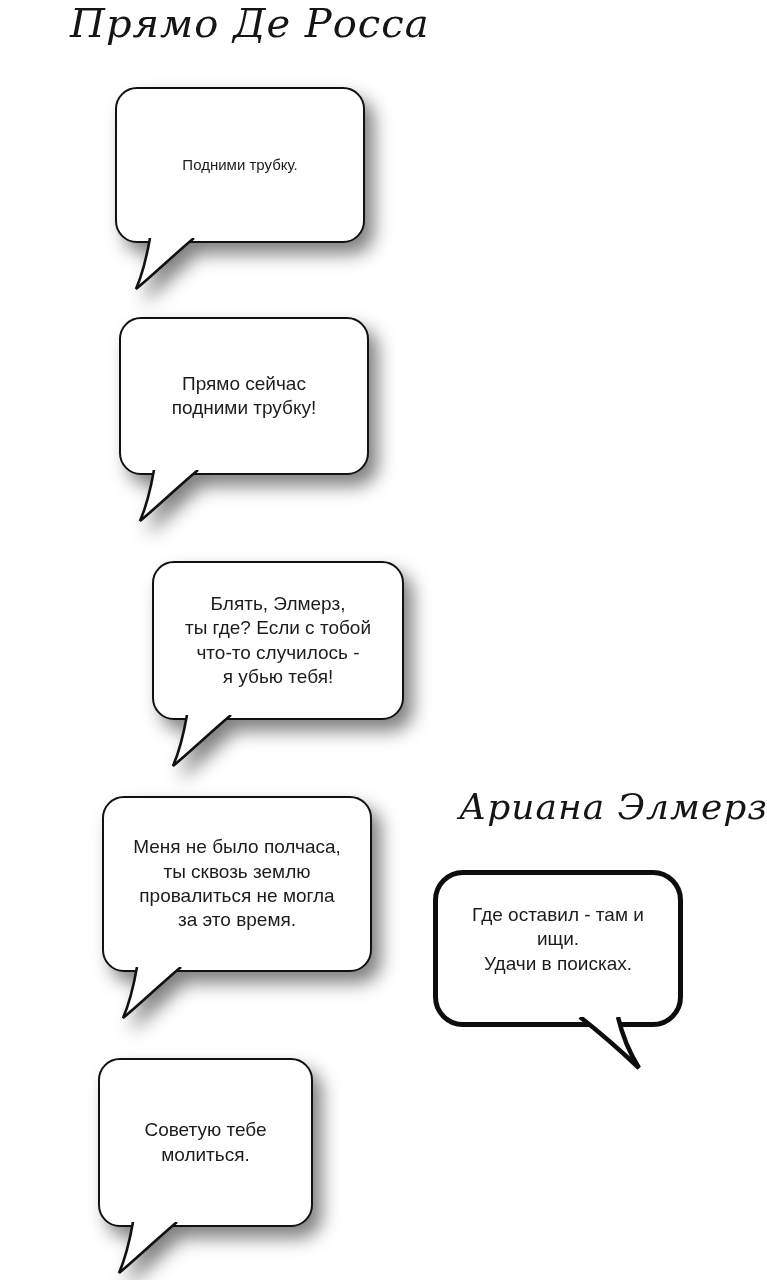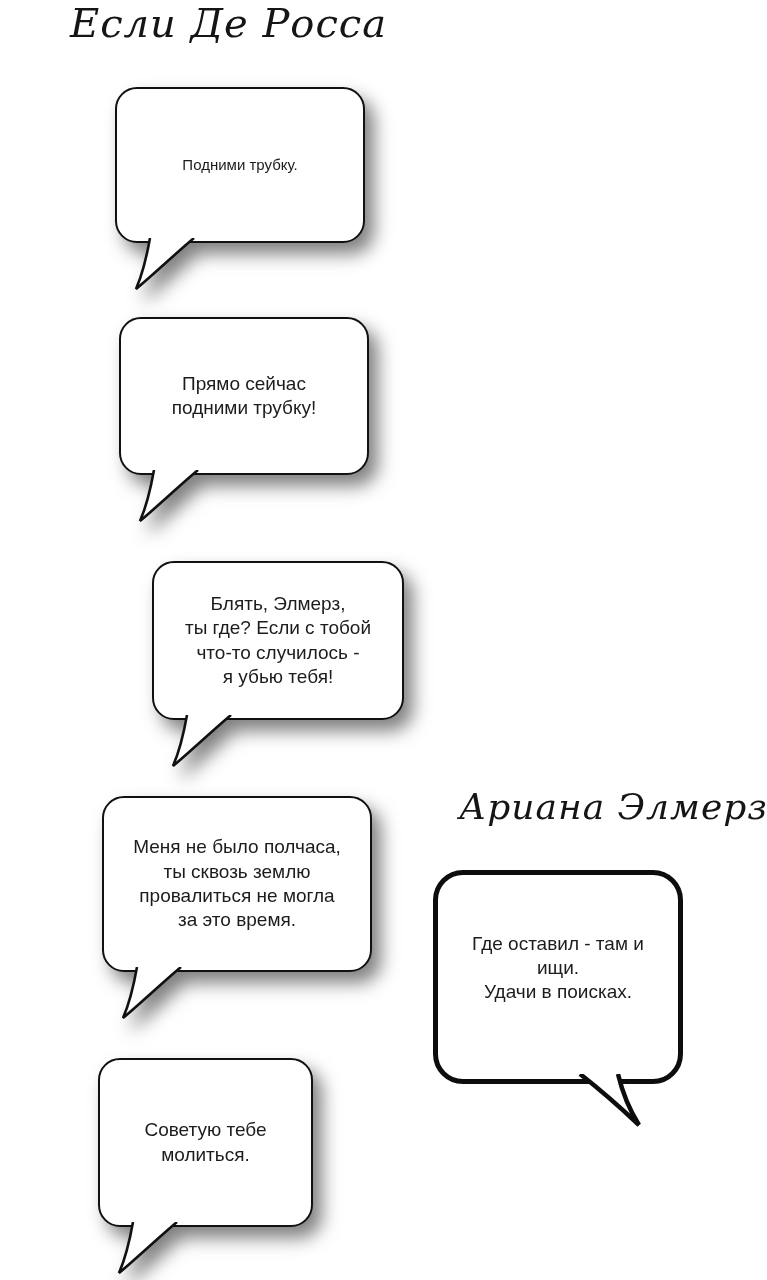--- a/index.html
+++ b/index.html
@@ -67,34 +67,34 @@
     top: calc(100% - 5px);
   }
   
   .b1 { left: 115px; top: 87px;  width: 250px; height: 156px; }
   .b1 .txt { font-size: 15px; }
   .b2 { left: 103px; top: 317px; width: 250px; height: 158px; margin-left: 16px; }
   .b3 { left: 108px; top: 561px; width: 252px; height: 159px; margin-left: 44px; }
   .b4 { left: 102px; top: 796px; width: 270px; height: 176px; }
   .b5 { left: 98px;  top: 1058px; width: 215px; height: 169px; justify-content: flex-end; }
   .rb {
-    left: 433px; top: 870px; width: 250px; height: 214px;
+    left: 433px; top: 870px; width: 250px; height: 157px;
     border-width: 5px;
     border-color: #0d0d0d;
     border-radius: 30px;
     filter: none;
   }
   .rb .txt { padding-bottom: 18px; }
 </style>
 </head>
 <body>
 
 <div id="stage">
 
-  <div class="speaker-name name-left">Если Де Росса</div>
+  <div class="speaker-name name-left">Прямо Де Росса</div>
 
   <div class="bubble b1">
     <div class="txt">Подними трубку.</div>
     <svg class="tail tail-left" width="66" height="54" viewBox="0 0 66 54">
       <path d="M 17,0 C 14,17 10,35 3,51 C 21,36 43,15 61,0" fill="#ffffff" stroke="#111111" stroke-width="2.6"></path>
     </svg>
   </div>
 
   <div class="bubble b2">
     <div class="txt">Прямо сейчас

